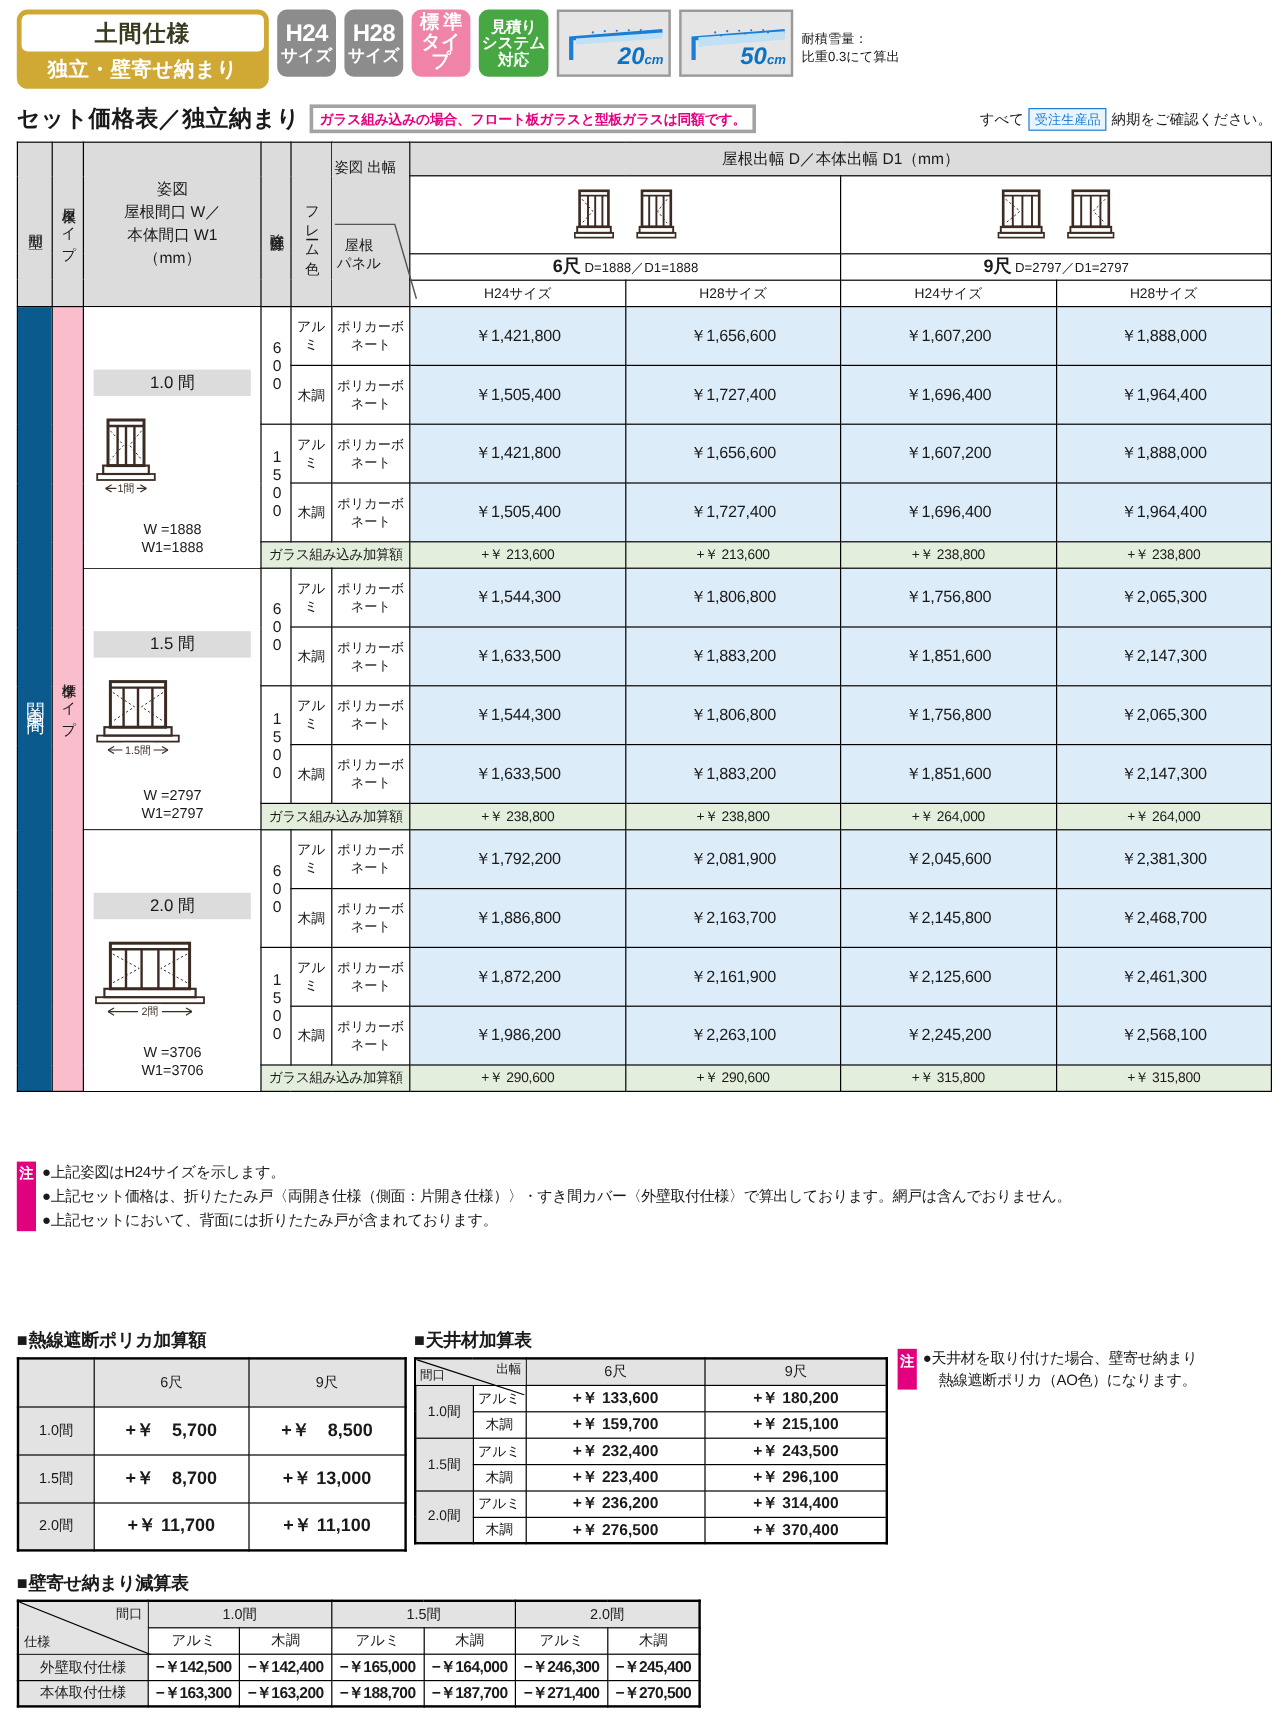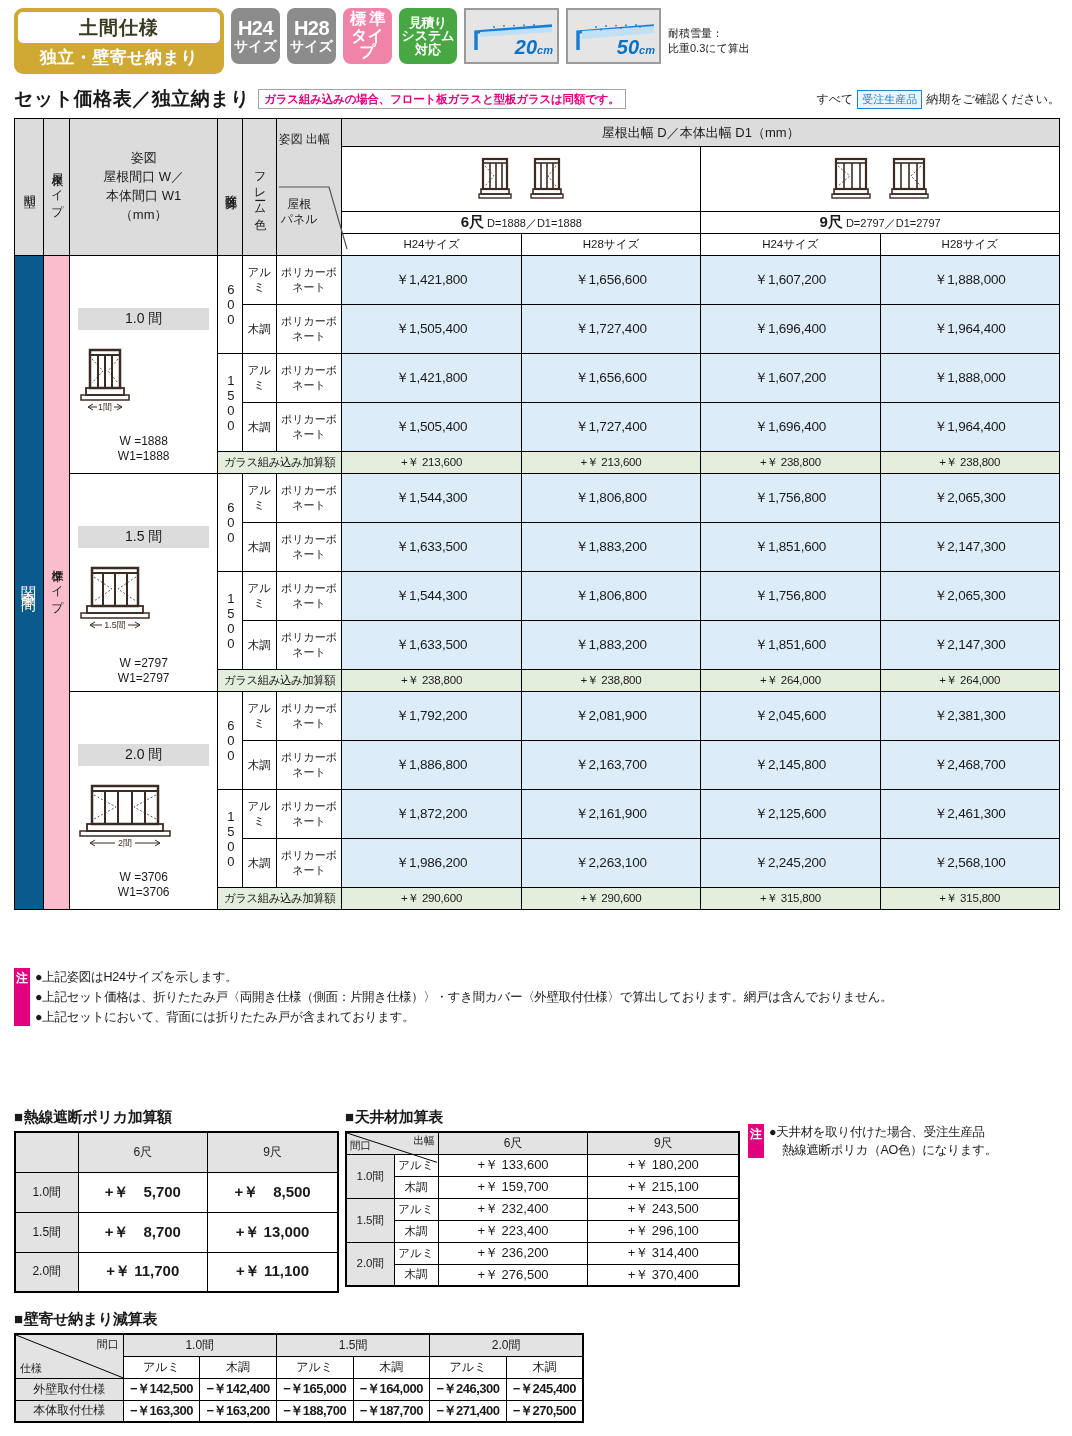--- a/index.html
+++ b/index.html
@@ -55,21 +55,21 @@
     font-weight:bold; font-size:20px; font-style:italic;
   }
   .badge-snow .cm small { font-size:11px; }
 
   .snow-note { font-size:11px; line-height:1.35; color:#1a1a1a; padding-top:18px; }
 
   
   .title-row { position:absolute; left:14px; top:86px; display:flex; align-items:center; gap:8px; width:1046px;}
   .title-main { font-size:19px; font-weight:bold; letter-spacing:0.5px; }
   .glass-note {
-    border:1px solid #a3a3a3; color:#e3007f; font-size:11.5px;
+    border:3px solid #a3a3a3; color:#e3007f; font-size:11.5px;
     padding:2px 5px 1px; font-weight:bold; letter-spacing:-0.2px;
   }
   .order-note { margin-left:auto; font-size:12px; display:flex; align-items:center; gap:4px;text-align:center; }
   .order-tag { border:1px solid #1f7fd0; color:#1f7fd0; background:#eaf4fc; padding:1px 4px; font-size:11px; }
 
   
   table { border-collapse:collapse; }
   .main-table {
     position:absolute; left:14px; top:118px; width:1046px;
     font-size:11px;
@@ -138,21 +138,21 @@
   #polyca-table { width:325px; margin-top:4px; border:2px solid #000;}
   #polyca-table td { height:40px; }
   #polyca-table .rowlbl { width:63px; font-size:12px; background:#e3e3e3;}
   #polyca-table .val { font-size:15px; font-weight:bold; letter-spacing:0px;}
 
   #tenjo-sec { position:absolute; left:345px; top:1108px; }
   #tenjo-table { width:395px; margin-top:4px; border:2px solid #000;}
   #tenjo-table td { height:22px; }
   #tenjo-table .rowlbl { width:48px; font-size:11.5px; background:#e3e3e3;}
   #tenjo-table .frame { width:44px; font-size:11.5px; }
-  #tenjo-table .val { font-size:13px; font-weight:normal; }
+  #tenjo-table .val { font-size:13px; font-weight:bold; }
   .diag-head { position:relative; height:30px; background:#e3e3e3; width:92px; padding:0;}
   .diag-head .tr { position:absolute; right:3px; top:1px; font-size:10.5px; }
   .diag-head .bl { position:absolute; left:3px; bottom:1px; font-size:10.5px; }
   .diag-head .ln { position:absolute; inset:0; }
 
   #tenjo-note { position:absolute; left:748px; top:1124px; display:flex; gap:5px; }
   #tenjo-note .note-tag { height:34px; }
   #tenjo-note .txt { font-size:12.5px; line-height:1.4; letter-spacing:-0.3px; }
 
   #kabe-sec { position:absolute; left:14px; top:1310px; }
@@ -657,21 +657,21 @@
       <td class="val">+￥  276,500</td>
       <td class="val">+￥  370,400</td>
     </tr>
   </tbody>
     </table>
 </div>
 
 <div id="tenjo-note">
   <div class="note-tag">注</div>
   <div class="txt">
-    <div>●天井材を取り付けた場合、受注生産品</div>
+    <div>●天井材を取り付けた場合、壁寄せ納まり</div>
     <div style="padding-left:13px;">熱線遮断ポリカ（AO色）になります。</div>
   </div>
 </div>
 
 <div id="kabe-sec">
   <div class="sec-title">壁寄せ納まり減算表</div>
   <table id="kabe-table" class="sub-table">
     <tbody>
         <tr>
       <td class="diag-head2" rowspan="2">

